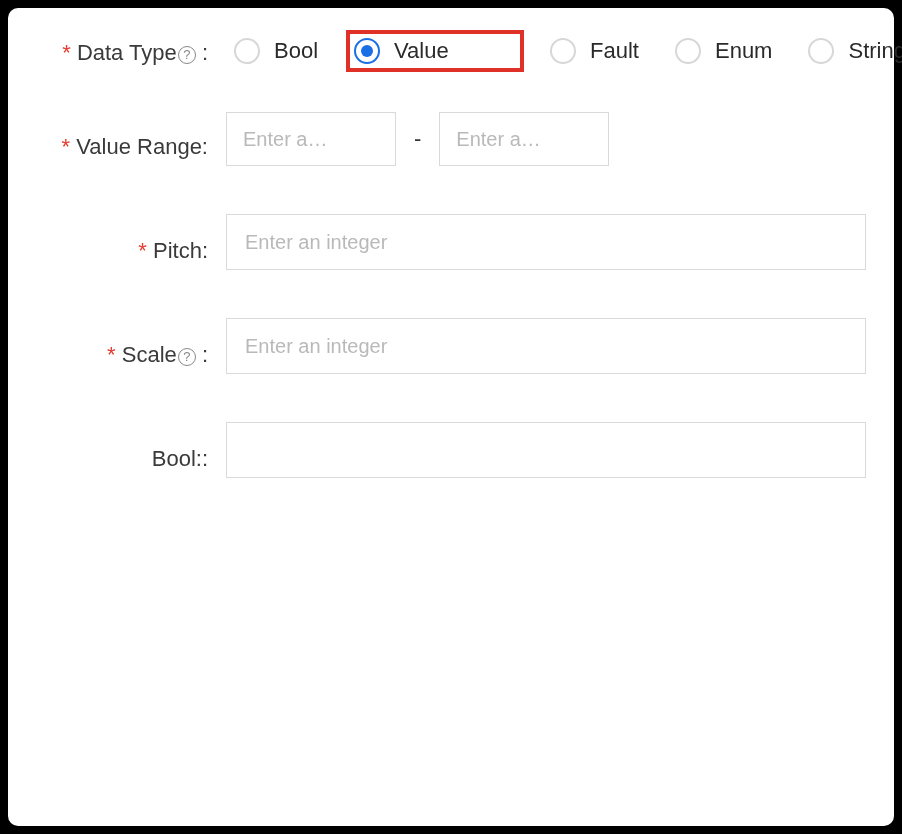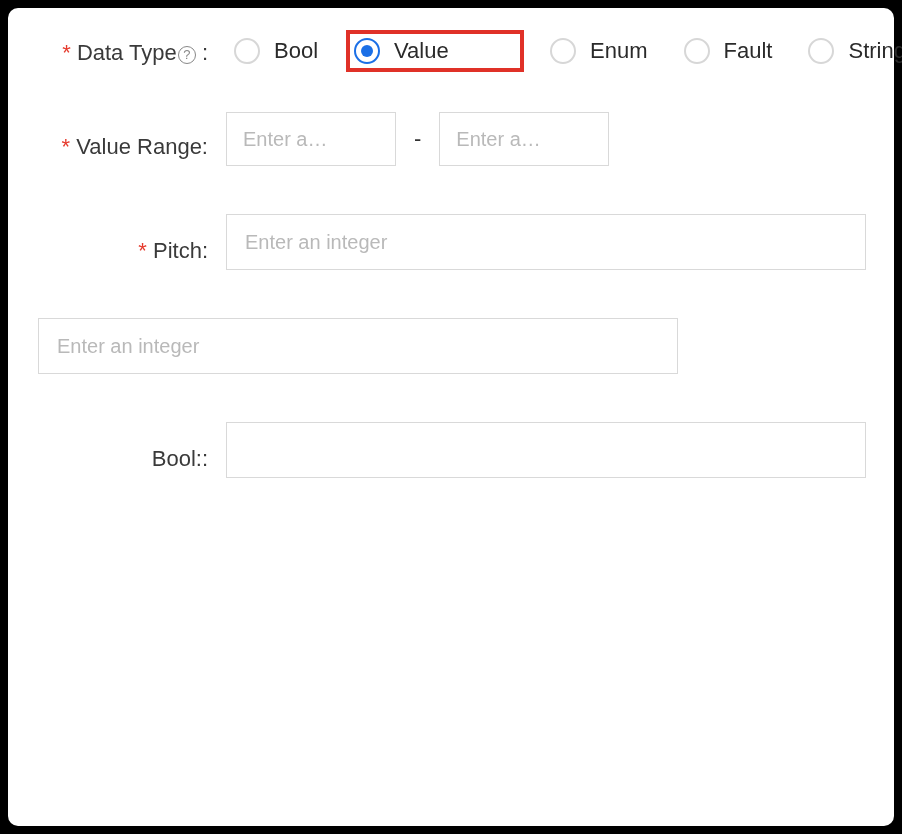--- a/index.html
+++ b/index.html
@@ -154,25 +154,25 @@
           <span class="radio-label">Bool</span>
         </div>
         <div class="radio-item selected highlighted">
           <span class="radio-outer">
               <span class="radio-inner"></span>
             </span>
           <span class="radio-label">Value</span>
         </div>
         <div class="radio-item">
           <span class="radio-outer"></span>
+          <span class="radio-label">Fault</span>
+        </div>
+        <div class="radio-item">
+          <span class="radio-outer"></span>
           <span class="radio-label">Enum</span>
-        </div>
-        <div class="radio-item">
-          <span class="radio-outer"></span>
-          <span class="radio-label">Fault</span>
         </div>
         <div class="radio-item">
           <span class="radio-outer"></span>
           <span class="radio-label">String</span>
         </div>
         <div class="radio-item">
           <span class="radio-outer"></span>
           <span class="radio-label">Raw</span>
         </div>
       </div>
@@ -195,20 +195,23 @@
   <div class="form-row row-pitch">
     <div class="label-col label-inline">
       <span class="required">Pitch:</span>
     </div>
     <div class="field-col">
       <input class="text-input" type="text" placeholder="Enter an integer" style="">
     </div>
   </div>
 
   <div class="form-row row-scale">
+    <div class="label-col label-inline">
+      <span class="required">Scale</span><span class="help-circ">?</span><span> :</span>
+    </div>
     <div class="field-col">
       <input class="text-input" type="text" placeholder="Enter an integer" style="">
     </div>
   </div>
 
   <div class="form-row row-unit">
     <div class="label-col label-inline">
       <span>Bool::</span>
     </div>
     <div class="field-col">

